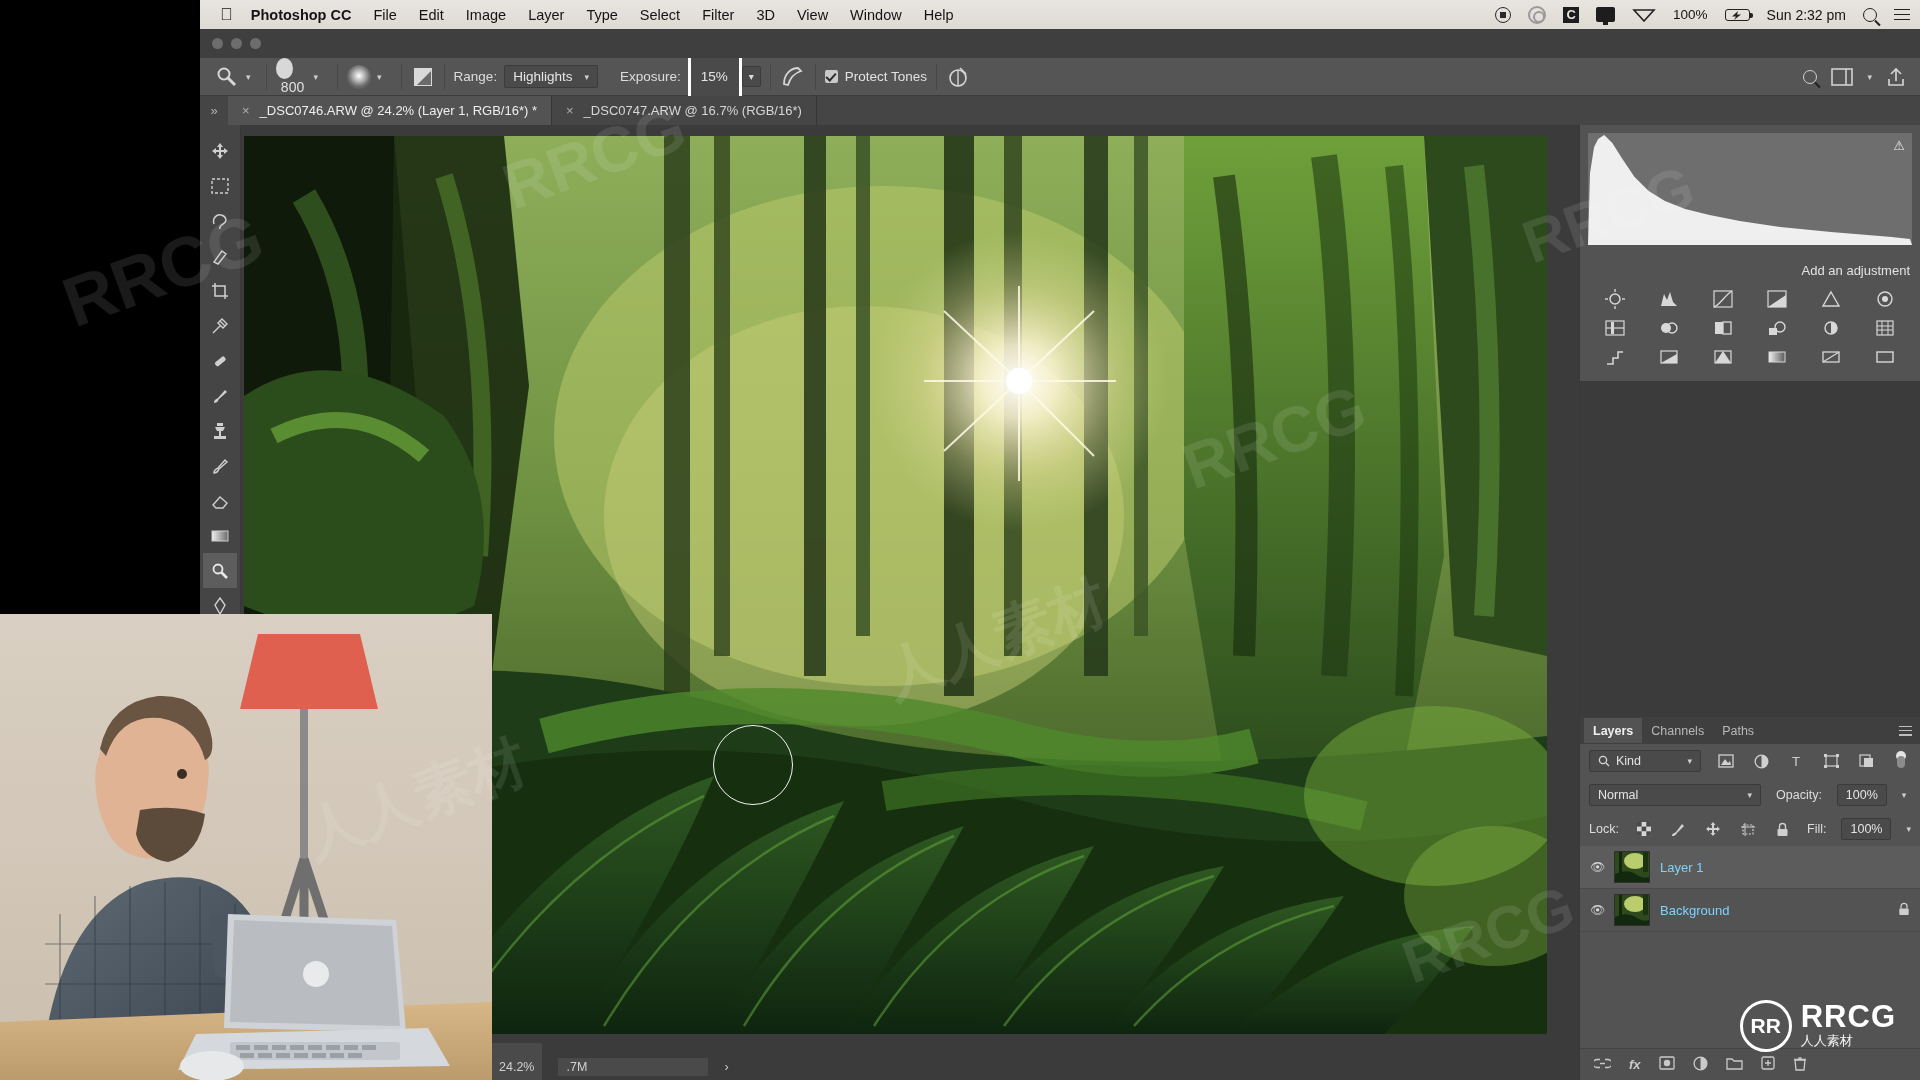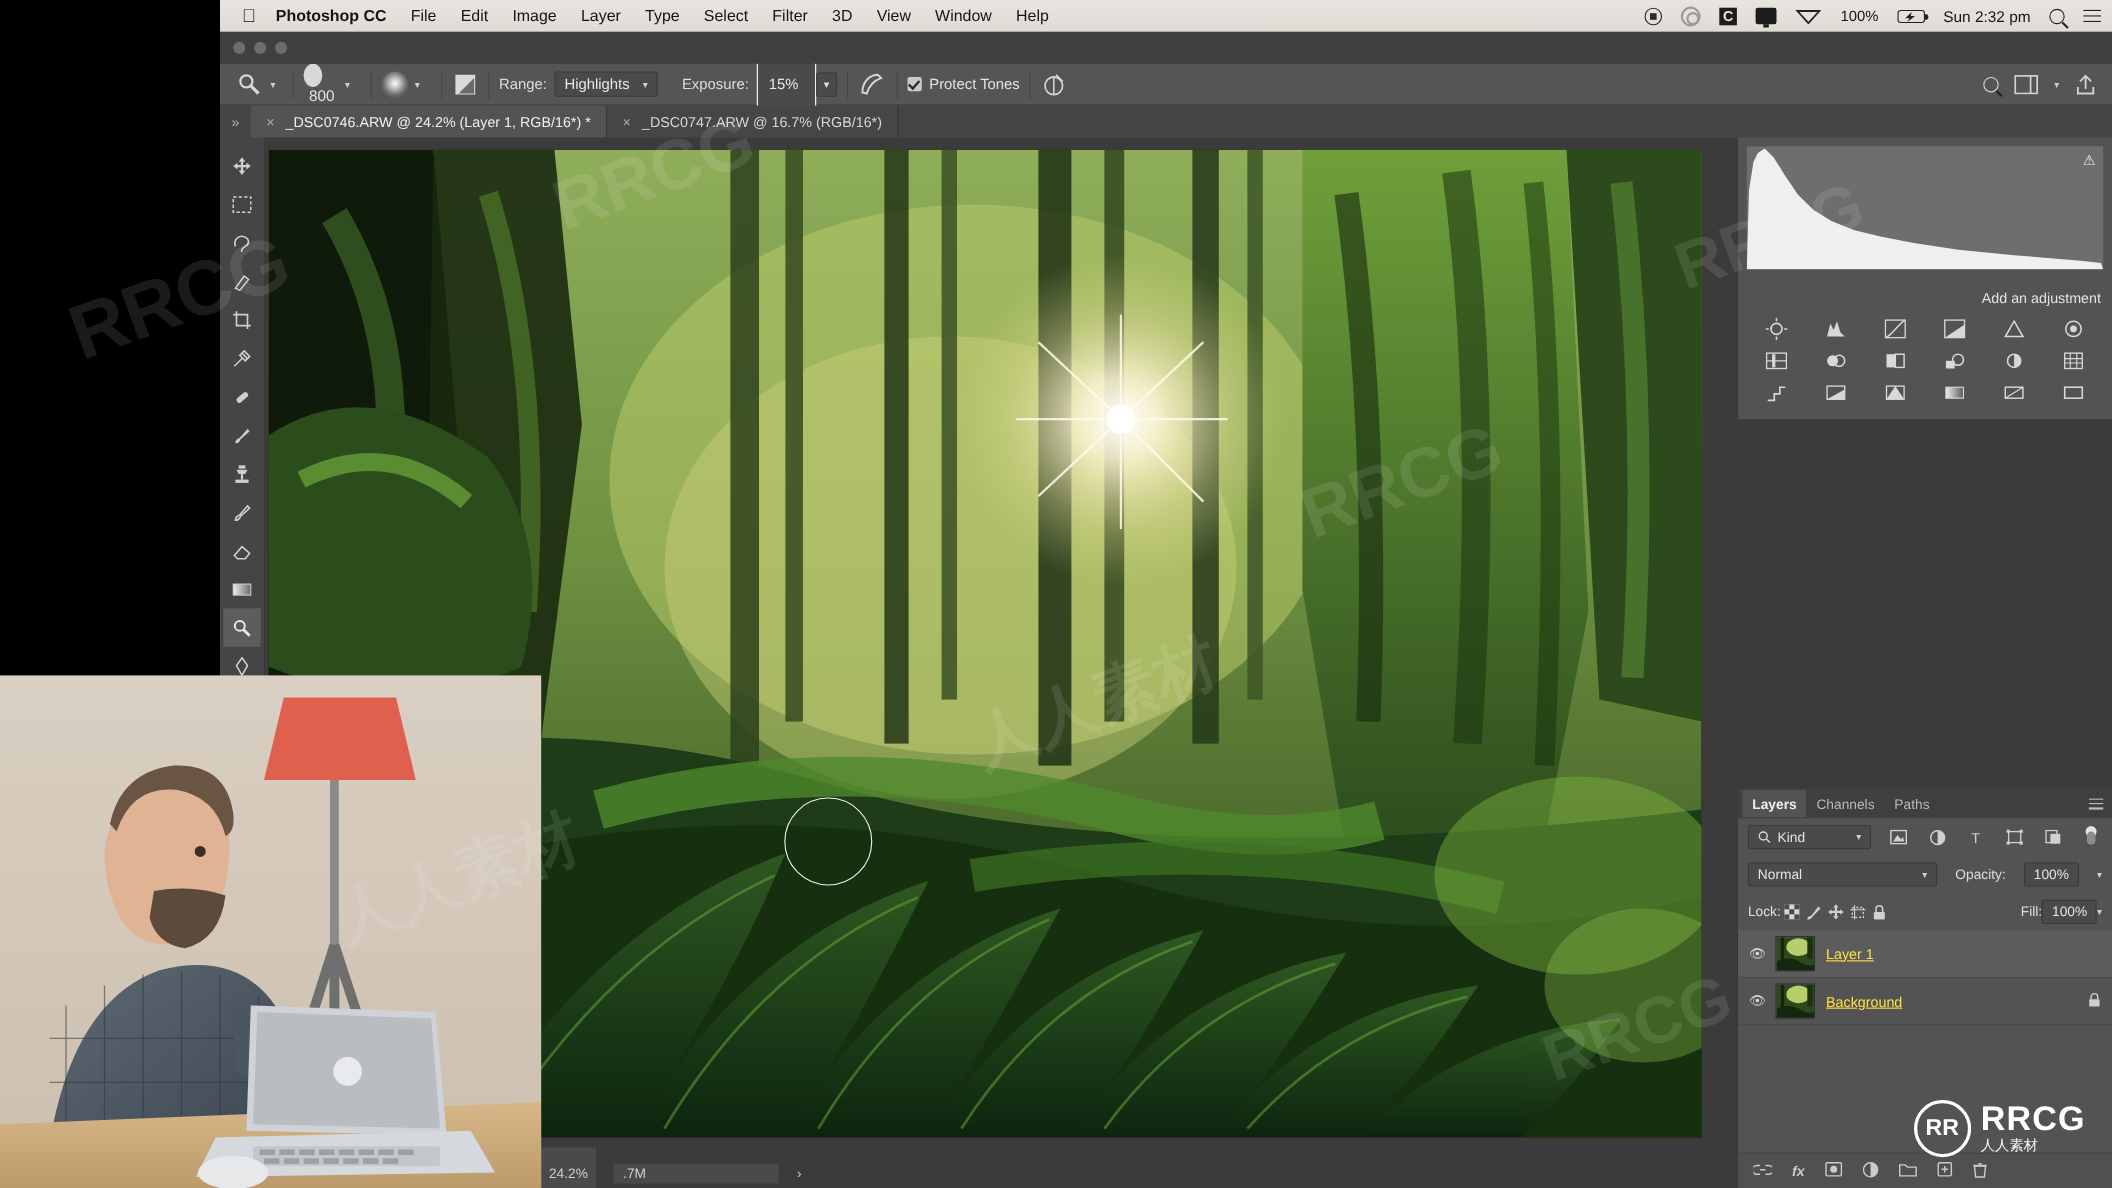--- a/index.html
+++ b/index.html
@@ -42,21 +42,21 @@
   .ps-titlebar { height:29px; background:#3f3f3f; display:flex; align-items:center; position:relative; }
   .traffic { display:flex; gap:8px; padding-left:12px; }
   .tl { width:11px;height:11px;border-radius:50%;background:#6d6d6d;}
   .ps-title { position:absolute; left:0; right:0; text-align:center; font-size:14px; color:#d4d4d4; }
 
   
   .options-bar { height:38px; background:#555; display:flex; align-items:center; padding:0 10px; border-bottom:1px solid #3c3c3c; gap:0; }
   .ob-sep { width:1px; height:26px; background:#474747; margin:0 9px; }
   .ob-label { color:#ddd; font-size:13.5px; margin-right:7px; }
   .ob-dd { background:#4a4a4a; border:1px solid #3b3b3b; color:#e6e6e6; font-size:13.5px; padding:3px 8px; display:flex; align-items:center; gap:12px; border-radius:2px;}
-  .ob-field { background:#4a4a4a; border:1px solid #ffffff; color:#e6e6e6; font-size:13.5px; padding:17px 10px; border-radius:2px; min-width:54px;}
+  .ob-field { background:#4a4a4a; border:3px solid #ffffff; color:#e6e6e6; font-size:13.5px; padding:17px 10px; border-radius:2px; min-width:54px;}
   .ob-stepper { background:#4a4a4a;border:1px solid #3b3b3b;color:#ddd;font-size:10px;padding:4px 6px;border-radius:2px;}
   .caret { font-size:9px; color:#cfcfcf; }
   .ob-check { display:flex;align-items:center;gap:7px;color:#e2e2e2;font-size:13.5px;}
   .chk { width:13px;height:13px;background:#c9c9c9;border-radius:2px;position:relative;}
   .chk::after{content:"";position:absolute;left:3px;top:1px;width:4px;height:8px;border:solid #2b2b2b;border-width:0 2px 2px 0;transform:rotate(42deg);}
   .brush-preview{width:24px;height:24px;border-radius:50%;background:radial-gradient(circle at 50% 45%,#fff 0%,#bdbdbd 28%,#6a6a6a 60%,#585858 80%);}
   .brush-solid{width:17px;height:21px;border-radius:50%;background:#d8d8d8;}
   .brush-num{color:#e0e0e0;font-size:14px;min-width:34px;text-align:center;}
   .ob-right{margin-left:auto;display:flex;align-items:center;gap:14px;padding-right:4px;}
 
@@ -93,30 +93,30 @@
   .histogram-body { background:#535353; height:130px; position:relative; padding:8px;}
   .hist-box { background:#6e6e6e; height:112px; position:relative; overflow:hidden;}
   .hist-warn { position:absolute; right:7px; top:5px; color:#e8e8e8; font-size:13px;}
 
   .adj-body { background:#535353; padding:8px 10px 12px 10px; }
   .adj-title { color:#e2e2e2; font-size:13px; margin-bottom:9px;text-align:right; }
   .adj-grid { display:grid; grid-template-columns:repeat(6,1fr); gap:5px 4px; }
   .adj-cell { height:24px; background:transparent; display:flex;align-items:center;justify-content:center;color:#d8d8d8;}
 
   .layers-panel{ background:#535353; flex:1; display:flex; flex-direction:column;}
-  .lp-row{ display:flex; align-items:center; gap:0; padding:6px 9px;justify-content:space-between; }
+  .lp-row{ display:flex; align-items:center; gap:15px; padding:6px 9px; }
   .lp-kind{ background:#4a4a4a;border:1px solid #3a3a3a;border-radius:2px; display:flex;align-items:center;gap:6px;padding:3px 8px;color:#e2e2e2;font-size:12.5px; width:112px;}
   .lp-filter-ico{ width:20px;height:18px;display:flex;align-items:center;justify-content:center;color:#d0d0d0;font-size:13px;}
   .lp-sel{ background:#4a4a4a;border:1px solid #3a3a3a;border-radius:2px;color:#e4e4e4;font-size:12.5px;padding:3px 8px;display:flex;align-items:center;}
   .lp-lbl{color:#ddd;font-size:12.5px;}
   .layer-item{ display:flex; align-items:center; gap:10px; height:43px; padding:0 10px; border-bottom:1px solid #4a4a4a;}
   .layer-item.active{ background:#5c5c5c;}
   .eye{ width:14px;color:#d6d6d6;font-size:12px;}
   .thumb{ width:36px;height:32px;border:1px solid #2f2f2f;overflow:hidden;}
-  .layer-name{ color:#fde047; font-size:13px; flex:1;text-decoration:underline;}
+  .layer-name{ color:#7dd3fc; font-size:13px; flex:1;}
   .lock-ico{ color:#cfcfcf; font-size:12px;}
   .lp-bottom{ margin-top:auto; height:32px; background:#505050; display:flex;align-items:center;gap:18px;padding:0 14px;color:#cacaca;font-size:13px;border-top:1px solid #444;}
 
   
   .webcam{ position:absolute; left:0; bottom:0; width:492px; height:466px; overflow:hidden; background:#c9b9a5;}
 
   
   .wm { position:absolute; color:rgba(255,255,255,0.10); font-weight:bold; pointer-events:none; user-select:none; }
   .rrcg-badge{ position:absolute; right:24px; bottom:28px; display:flex; gap:9px; color:#fff;}
   .rrcg-circle{ width:52px;height:52px;border-radius:50%;border:3px solid #fff; display:flex;align-items:center;justify-content:center;font-size:21px;font-weight:bold;}

